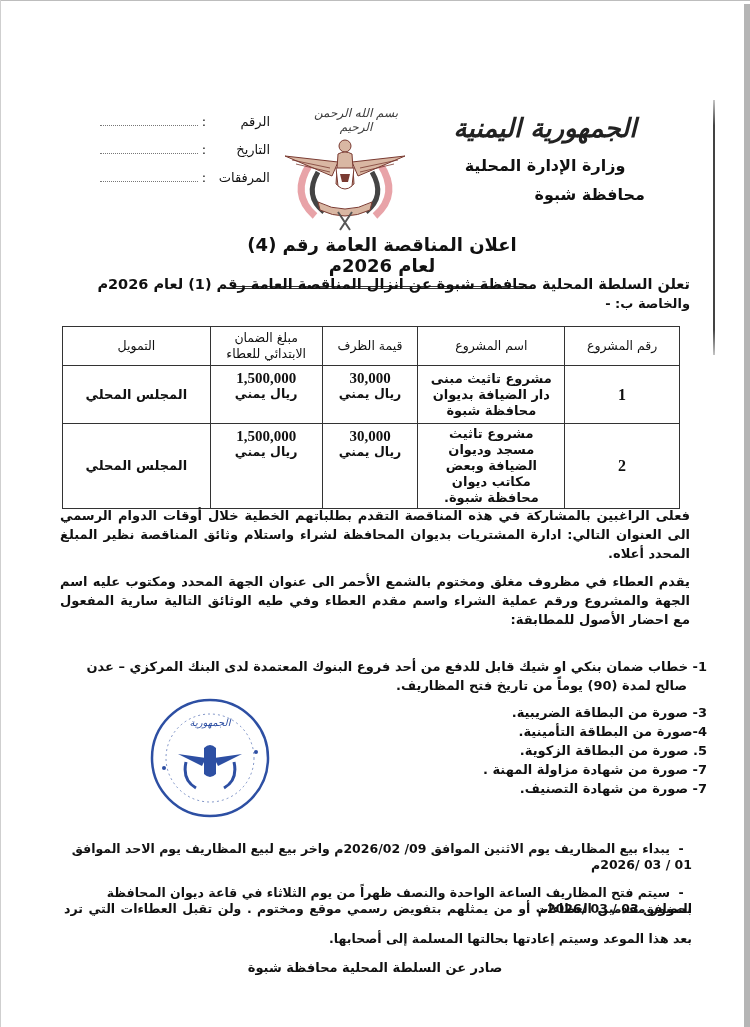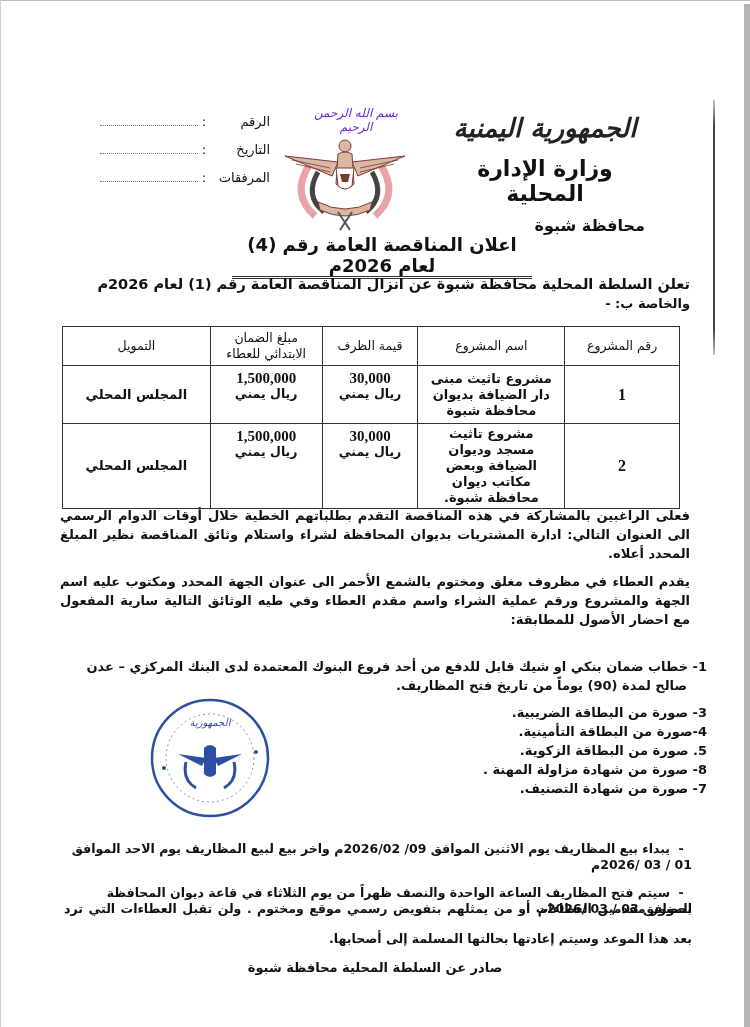--- a/index.html
+++ b/index.html
@@ -12,38 +12,38 @@
   .frame-top { position:absolute; left:0; top:0; width:750px; height:1px; background:#bdbdbd; }
   .frame-left { position:absolute; left:0; top:0; width:1px; height:1027px; background:#cfcfcf; }
   .right-strip { position:absolute; left:744px; top:4px; width:6px; height:1023px; background:#b5b5b5; }
   .paper-edge { position:absolute; left:713px; top:100px; width:2px; height:255px; background:linear-gradient(#bbb,#222 10%,#222 90%,#bbb); opacity:.85; }
 
   .rtl { direction:rtl; unicode-bidi:isolate; }
 
   
   .hdr-right { position:absolute; right:105px; top:110px; width:200px; text-align:center; }
   .republic { font-family:"DejaVu Serif", serif; font-style:italic; font-size:26px; font-weight:bold; color:#222; line-height:36px; letter-spacing:1px; }
-  .ministry { font-size:22px; font-weight:bold; margin-top:10px; }
+  .ministry { font-size:16px; font-weight:bold; margin-top:10px; }
   .governorate { font-size:16px; font-weight:bold; margin-top:10px;text-align:right; }
 
   
   .emblem-wrap { position:absolute; left:280px; top:106px; width:130px; height:124px; }
-  .basmala { position:absolute; left:26px; top:0; width:100px; text-align:center; font-family:"DejaVu Serif", serif; font-style:italic; font-size:12px; color:#6d28d9; }
+  .basmala { position:absolute; left:26px; top:0; width:100px; text-align:center; font-family:"DejaVu Serif", serif; font-style:italic; font-size:12px; color:#404040; }
 
   
   .meta { position:absolute; left:90px; top:114px; width:180px; }
   .meta-row { display:flex; direction:rtl; align-items:baseline; height:28px; font-size:13px; }
   .meta-label { width:60px; text-align:right; }
   .meta-colon { width:12px; text-align:center; }
   .meta-dots { flex:1; border-bottom:1px dotted #777; height:10px; margin-left:10px; }
 
   .title {
     position:absolute; left:232px; top:234px; width:300px; text-align:center;
     font-size:18px; font-weight:bold;
-    border-bottom:3px double #333; padding-bottom:0;
+    border-bottom:3px double #333; padding-bottom:10px;
   }
 
   .intro { position:absolute; left:60px; top:273px; width:630px; font-size:14.5px; font-weight:bold; line-height:22px; text-align:justify; }
   .intro-2 { position:absolute; left:60px; top:296px; width:630px; font-size:13px; font-weight:bold; text-align:right; }
 
   table.tender {
     position:absolute; left:62px; top:326px; width:618px; border-collapse:collapse;
     direction:rtl; font-size:13px;
   }
   table.tender th, table.tender td { border:1.5px solid #333; text-align:center; vertical-align:middle; }
@@ -181,21 +181,21 @@
 </table>
 
 <div class="para" style="top:506px">فعلى الراغبين بالمشاركة في هذه المناقصة التقدم بطلباتهم الخطية خلال أوقات الدوام الرسمي الى العنوان التالي: ادارة المشتريات بديوان المحافظة لشراء واستلام وثائق المناقصة نظير المبلغ المحدد أعلاه.</div>
 <div class="para" style="top:572px">يقدم العطاء في مظروف مغلق ومختوم بالشمع الأحمر الى عنوان الجهة المحدد ومكتوب عليه اسم الجهة والمشروع ورقم عملية الشراء واسم مقدم العطاء وفي طيه الوثائق التالية سارية المفعول مع احضار الأصول للمطابقة:</div>
 
 <ol class="docs">
   <li class="first">1- خطاب ضمان بنكي او شيك قابل للدفع من أحد فروع البنوك المعتمدة لدى البنك المركزي – عدن صالح لمدة (90) يوماً من تاريخ فتح المظاريف.</li>
   <li>3- صورة من البطاقة الضريبية.</li>
   <li>4-صورة من البطاقة التأمينية.</li>
   <li>5. صورة من البطاقة الزكوية.</li>
-  <li>8- صورة من شهادة مزاولة المهنة .</li>
+  <li>7- صورة من شهادة مزاولة المهنة .</li>
   <li>7- صورة من شهادة التصنيف.</li>
 </ol>
 
 <svg class="stamp" viewBox="0 0 124 124">
   <circle cx="62" cy="62" r="58" fill="none" stroke="#2d4fa3" stroke-width="2.5"></circle>
   <circle cx="62" cy="62" r="44" fill="none" stroke="#2d4fa3" stroke-width="0.6" stroke-dasharray="2 3"></circle>
   <text x="62" y="30" text-anchor="middle" font-size="10" fill="#2d4fa3" font-family="DejaVu Serif, serif" font-style="italic">الجمهورية</text>
   <path d="M30 58 L58 62 L54 70 Z M94 58 L66 62 L70 70 Z" fill="#2d4fa3"></path>
   <path d="M56 52 Q62 46 68 52 L68 78 Q62 84 56 78 Z" fill="#2d4fa3"></path>
   <path d="M38 66 Q34 84 48 92 M86 66 Q90 84 76 92" stroke="#2d4fa3" stroke-width="3" fill="none"></path>

